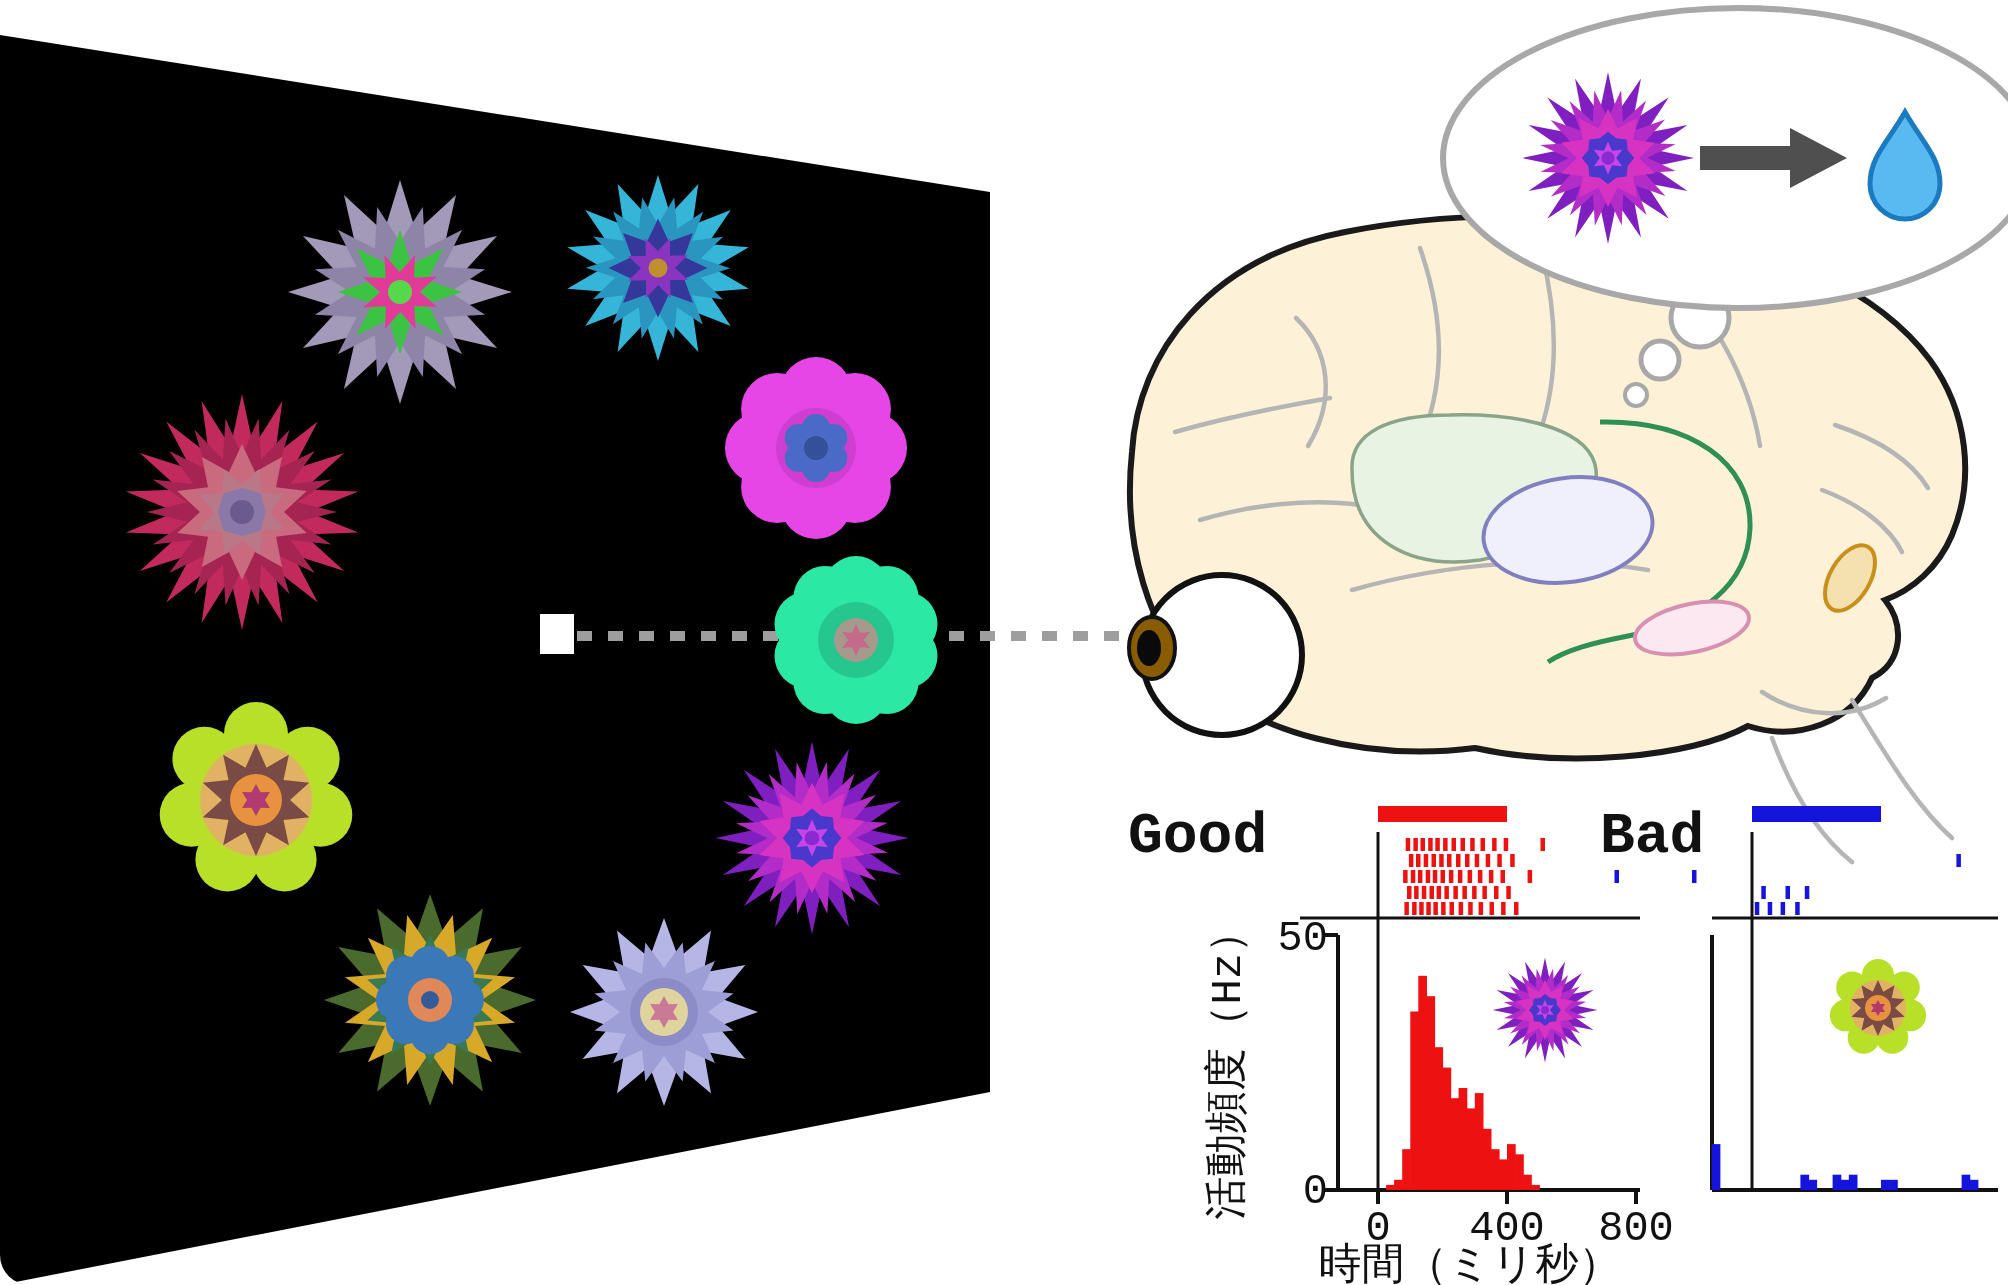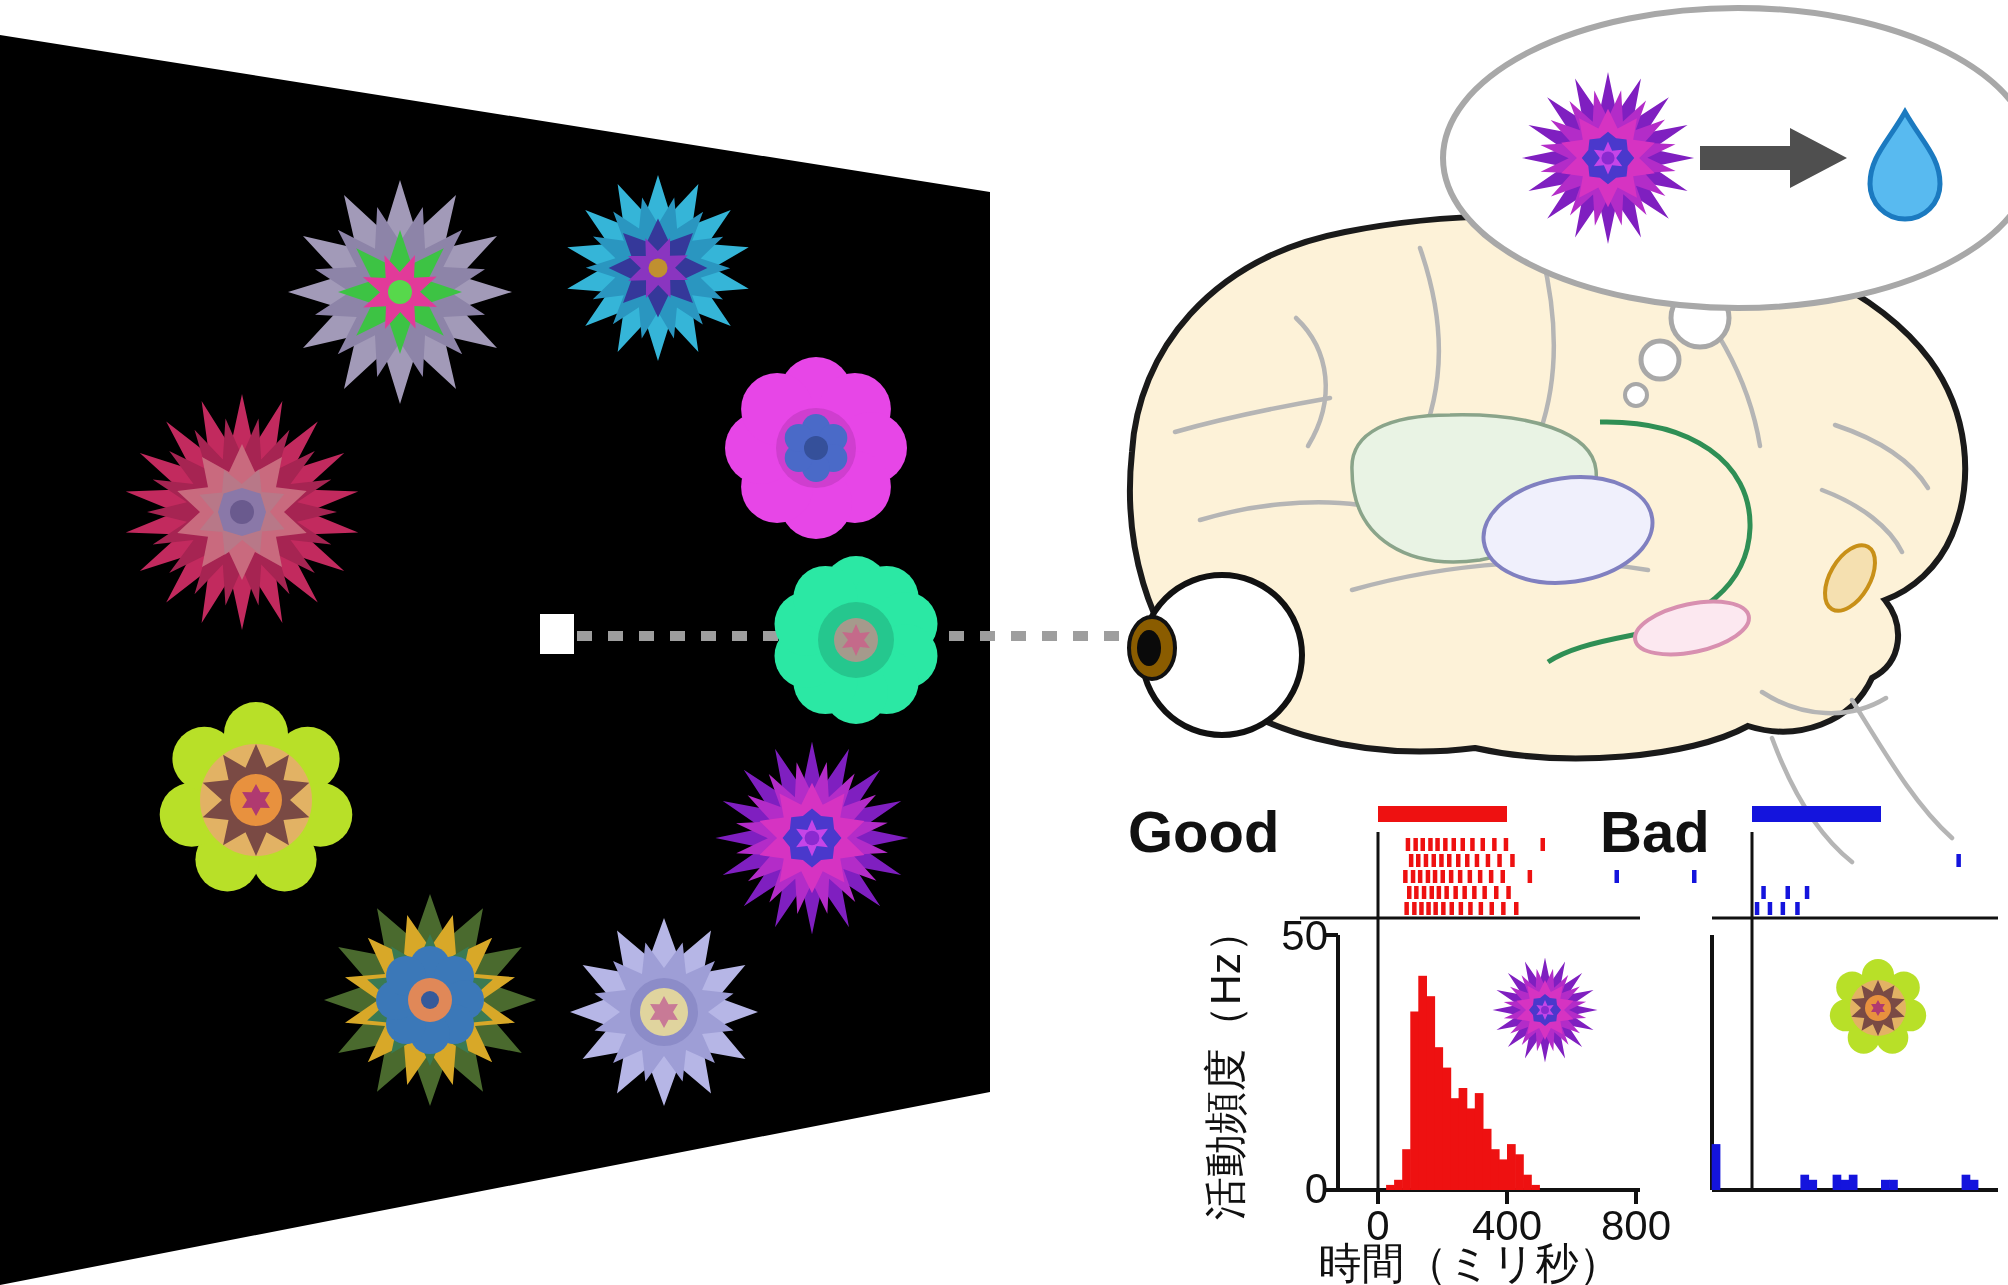--- a/index.html
+++ b/index.html
@@ -1,17 +1,17 @@
 <!DOCTYPE html>
 <html><head>
 <meta charset="utf-8">
 <style>
   html,body{margin:0;padding:0;background:#ffffff;}
   .canvas{position:relative;width:2008px;height:1285px;background:#ffffff;
-          font-family:Liberation Sans, sans-serif;overflow:hidden;}
+          font-family:Liberation Mono, monospace;overflow:hidden;border-radius:30px;}
   svg{position:absolute;left:0;top:0;}
   text{fill:#111111;}
   .plot-label{font-size:58px;font-weight:bold;}
   .tick-label{font-size:42px;}
   .axis-label{font-size:43px;}
 </style>
 </head>
 <body>
 
 <div class="canvas">

